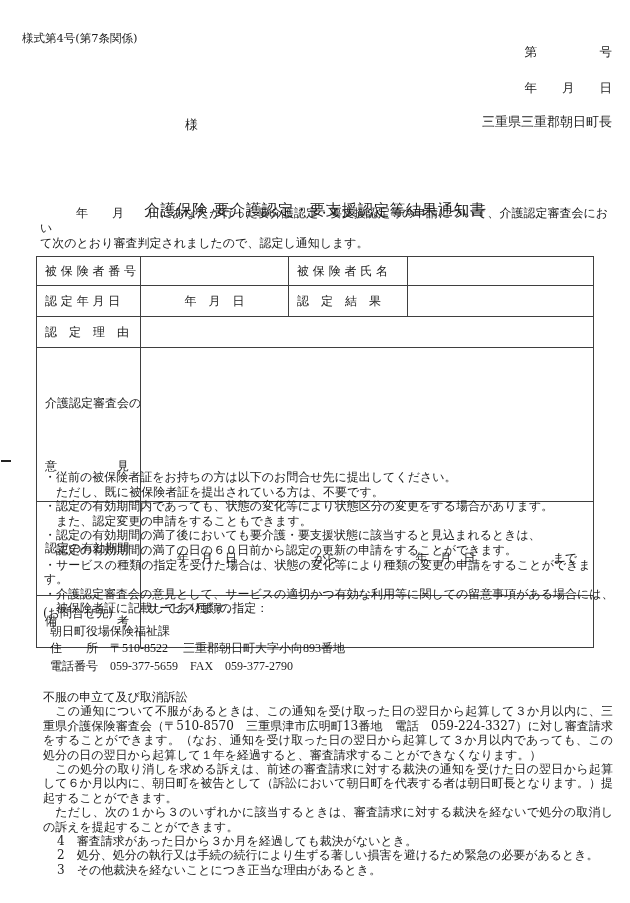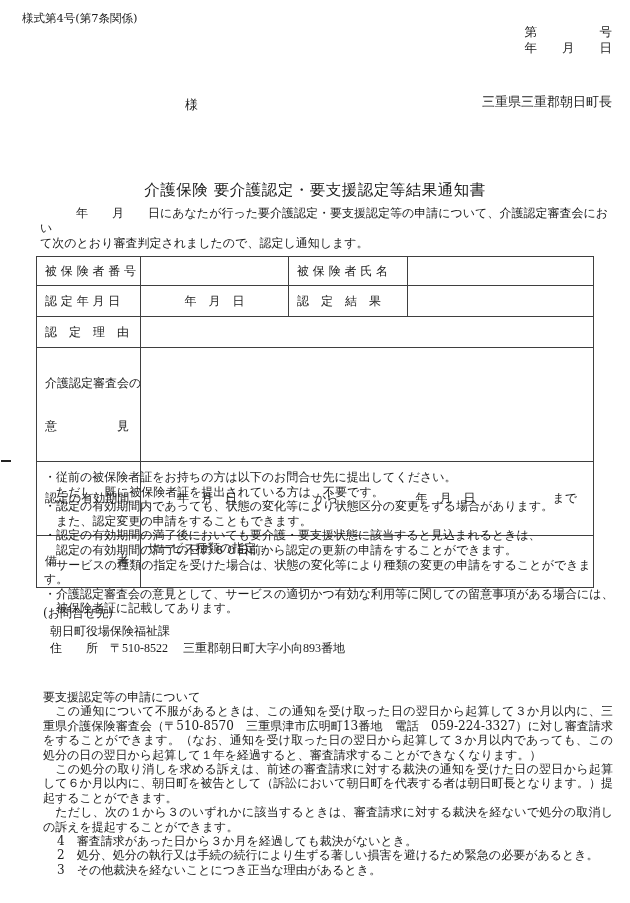--- a/index.html
+++ b/index.html
@@ -6,21 +6,21 @@
   body {
     width: 630px; height: 903px;
     background: #ffffff;
     font-family: "DejaVu Serif", "Liberation Serif", serif;
     color: #1b1b1b;
     position: relative;
     overflow: hidden;
   }
   .abs { position: absolute; }
   .pre { white-space: pre-wrap; }
-  .nowrap { white-space: pre; }
+  .nowrap { white-space: pre; margin-top: 20px; }
 
   .form-number { top: 11px; left: 22px; font-size: 11.5px; }
   .doc-no-block { top: 24px; right: 18px; font-size: 12.5px; line-height: 15.5px; text-align: center; }
   .recipient { top: 96px; left: 185px; font-size: 13px; }
   .issuer { top: 93px; right: 18px; font-size: 13px; }
 
   .doc-title { top: 180px; left: 0; width: 630px; text-align: center; font-size: 15.5px; letter-spacing: 0.5px; }
   .intro { top: 206px; left: 40px; width: 580px; font-size: 12px; line-height: 15.2px; }
 
   .result-table { top: 256px; left: 36px; }
@@ -135,24 +135,25 @@
   <div class="pre">　認定の有効期間の満了の日の６０日前から認定の更新の申請をすることができます。</div>
   <div class="pre">・サービスの種類の指定を受けた場合は、状態の変化等により種類の変更の申請をすることができます。</div>
   <div class="pre">・介護認定審査会の意見として、サービスの適切かつ有効な利用等に関しての留意事項がある場合には、</div>
   <div class="pre">　被保険者証に記載してあります。</div>
 </div>
 
 <div class="abs contact">
   <div class="pre">(お問合せ先)</div>
   <div class="pre contact-indent">朝日町役場保険福祉課</div>
   <div class="pre contact-indent">住　　所　〒510-8522　 三重郡朝日町大字小向893番地</div>
+  <div class="pre contact-indent">電話番号　059-377-5659　FAX　059-377-2790</div>
 </div>
 
 <div class="abs appeal">
-  <div class="pre">要支援認定等の申請について</div>
+  <div class="pre">不服の申立て及び取消訴訟</div>
   <p class="pre">　この通知について不服があるときは、この通知を受け取った日の翌日から起算して３か月以内に、三重県介護保険審査会（〒510-8570　三重県津市広明町13番地　電話　059-224-3327）に対し審査請求をすることができます。（なお、通知を受け取った日の翌日から起算して３か月以内であっても、この処分の日の翌日から起算して１年を経過すると、審査請求することができなくなります。）</p>
   <p class="pre">　この処分の取り消しを求める訴えは、前述の審査請求に対する裁決の通知を受けた日の翌日から起算して６か月以内に、朝日町を被告として（訴訟において朝日町を代表する者は朝日町長となります。）提起することができます。</p>
   <p class="pre">　ただし、次の１から３のいずれかに該当するときは、審査請求に対する裁決を経ないで処分の取消しの訴えを提起することができます。</p>
   <div class="appeal-items">
     <div class="pre">4　審査請求があった日から３か月を経過しても裁決がないとき。</div>
     <div class="pre">2　処分、処分の執行又は手続の続行により生ずる著しい損害を避けるため緊急の必要があるとき。</div>
     <div class="pre">3　その他裁決を経ないことにつき正当な理由があるとき。</div>
   </div>
 </div>
 

